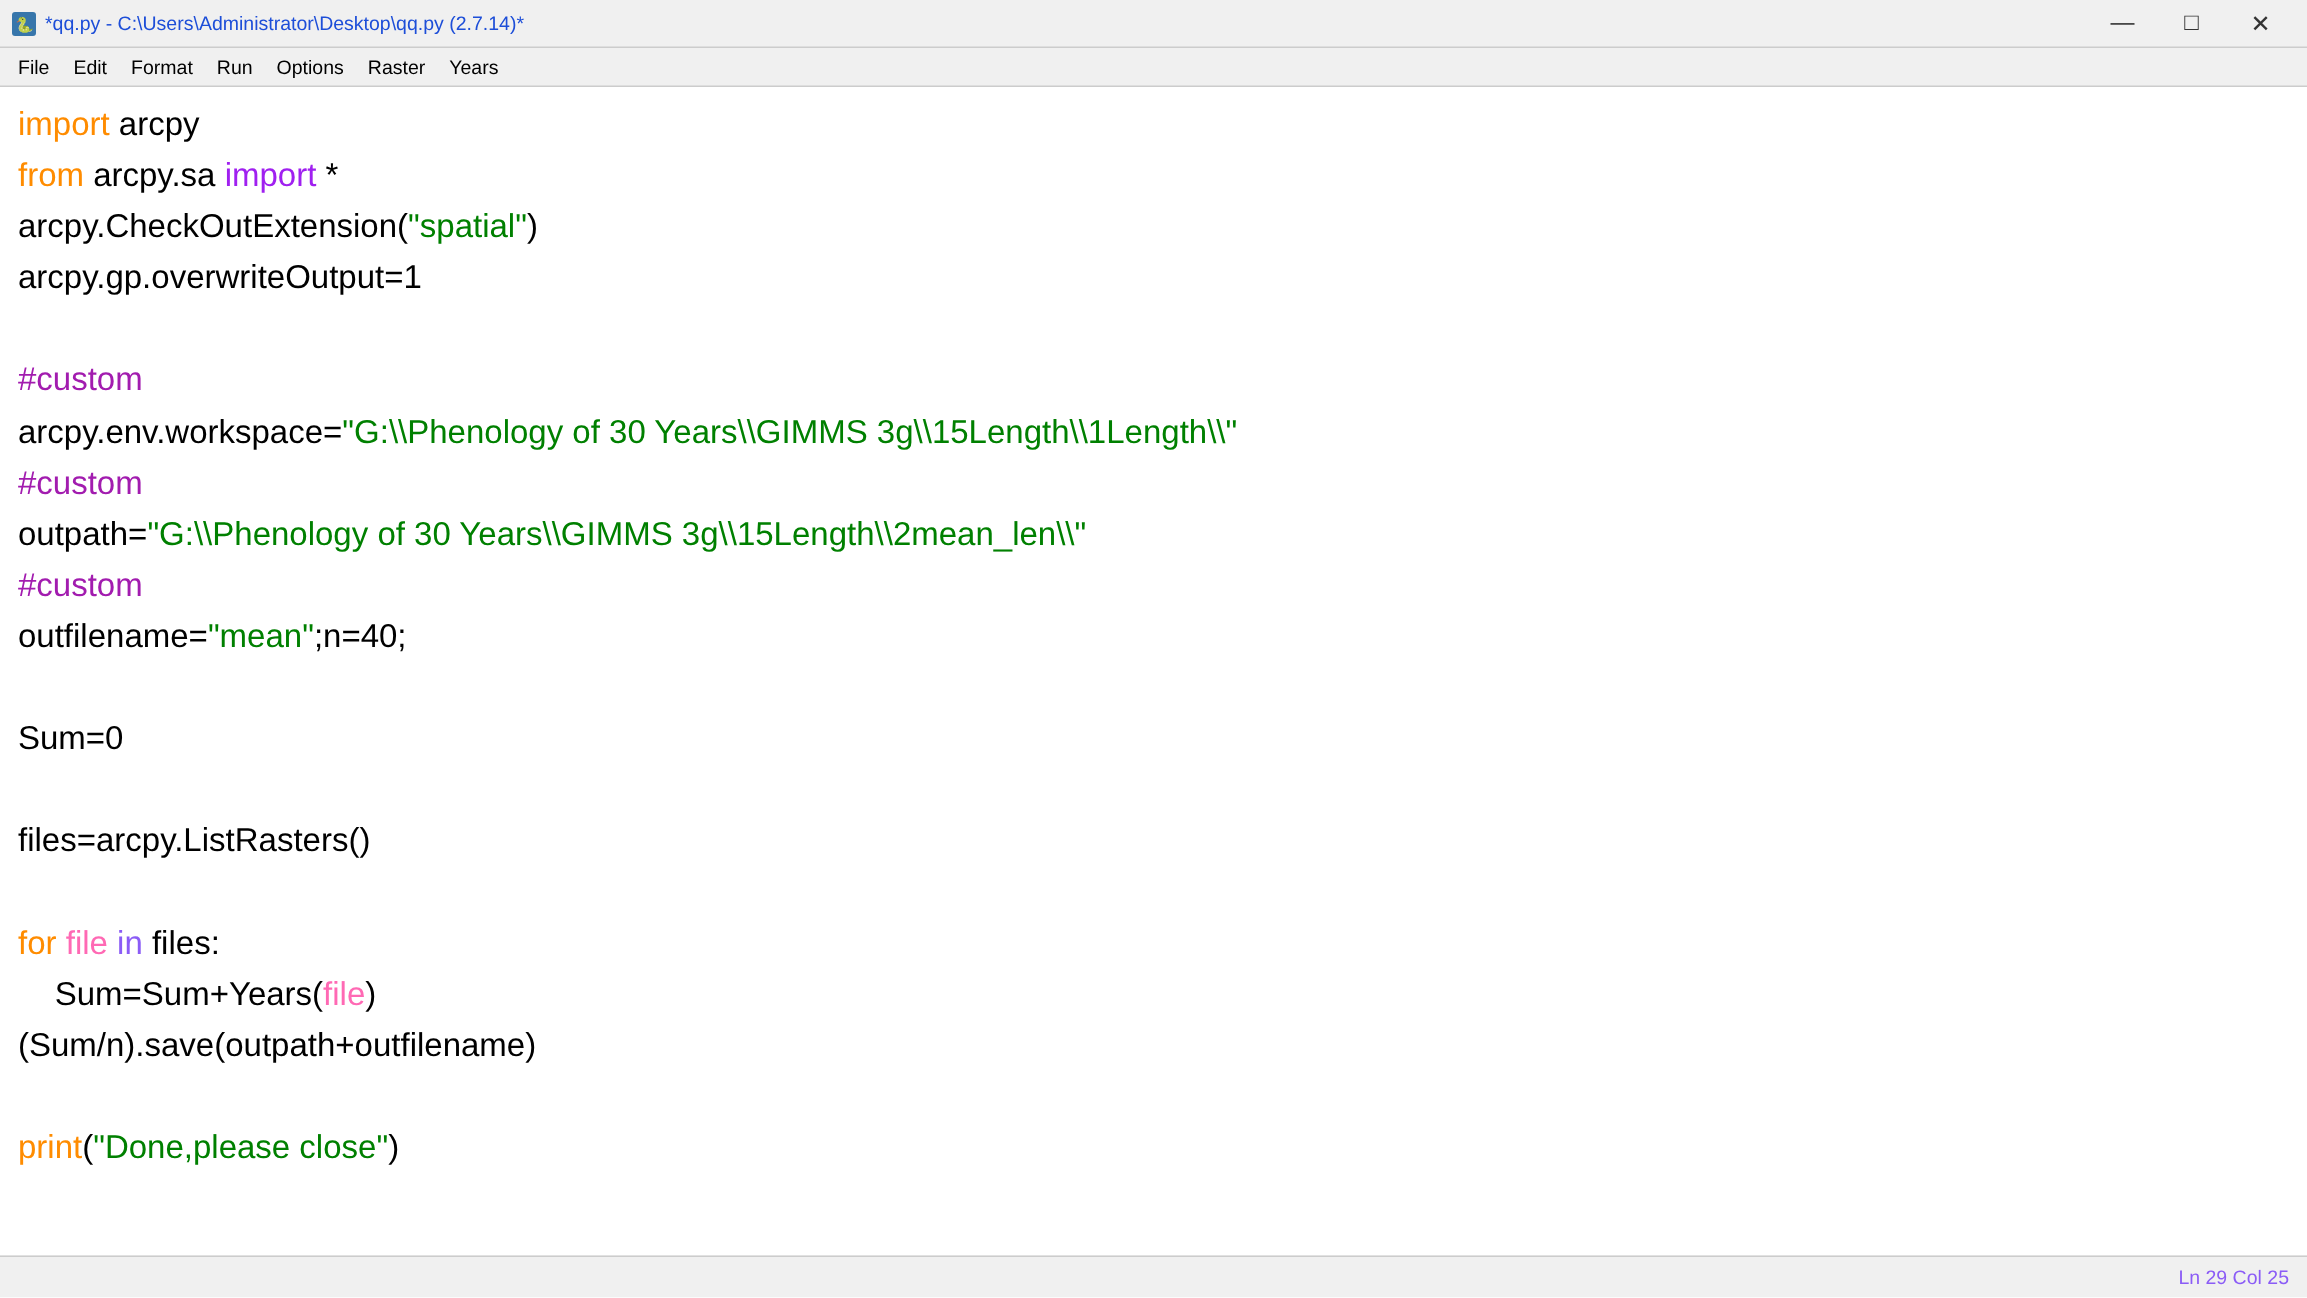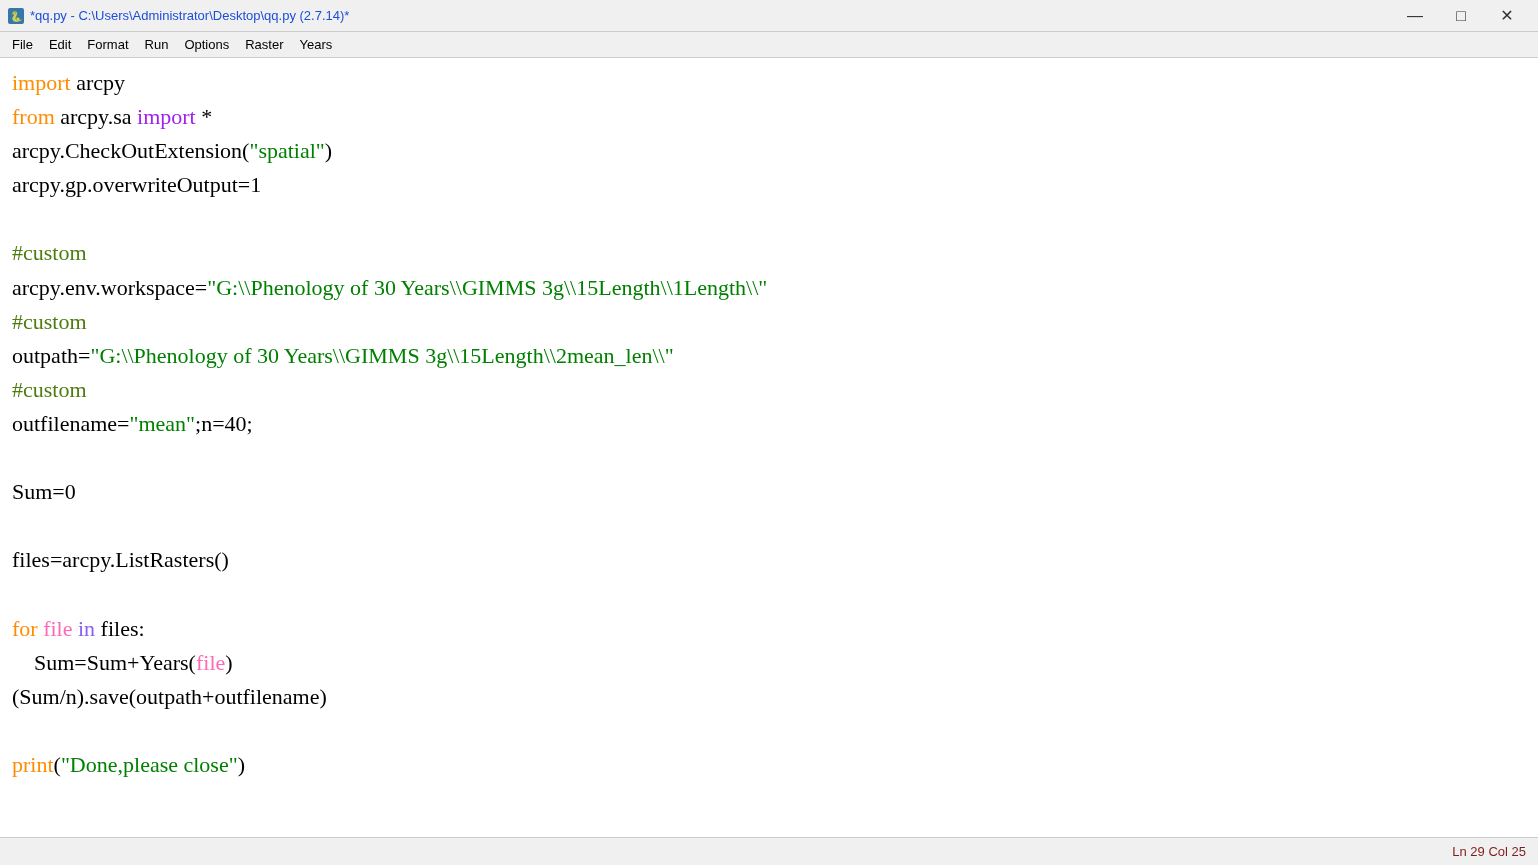--- a/index.html
+++ b/index.html
@@ -32,42 +32,42 @@
     .menu-item {
       padding: 2px 8px; cursor: pointer; color: #000;
     }
 
     
     .code-area {
       background: #fff;
       padding: 8px 12px;
       font-size: 22px;
       line-height: 1.55;
-      font-family: Liberation Serif, serif;
+      font-family: Liberation Sans, sans-serif;
       height: calc(865px - 32px - 26px - 28px);
       overflow: hidden;
     }
 
     .line { white-space: pre; }
 
     
     .kw-orange { color: #FF8C00; }   
     .kw-purple { color: #A020F0; }   
-    .kw-red    { color: #4d7c0f; }   
+    .kw-red    { color: #a21caf; }   
     .kw-blue   { color: #8b5cf6; }   
     .kw-green  { color: #008000; }   
     .kw-pink   { color: #FF69B4; }   
     .clr-black { color: #000; }
 
     
     .statusbar {
       display: flex; align-items: center; justify-content: flex-end;
       background: #f0f0f0; border-top: 1px solid #ccc;
       height: 28px; padding: 0 12px;
-      font-family: 'Segoe UI', sans-serif; font-size: 13px; color: #7f1d1d;
+      font-family: 'Segoe UI', sans-serif; font-size: 13px; color: #8b5cf6;
     }
   </style>
 </head>
 <body>
 
 <div class="titlebar">
   <div class="titlebar-left">
     <svg class="titlebar-icon" viewBox="0 0 16 16">
       <rect width="16" height="16" fill="#3776ab" rx="2"></rect>
       <text x="2" y="12" font-size="10" fill="#fff" font-family="serif">🐍</text>

